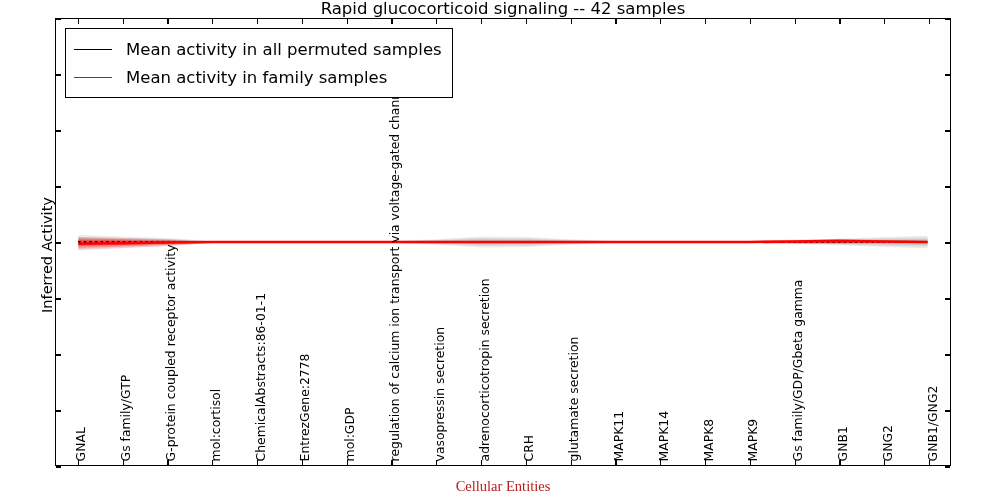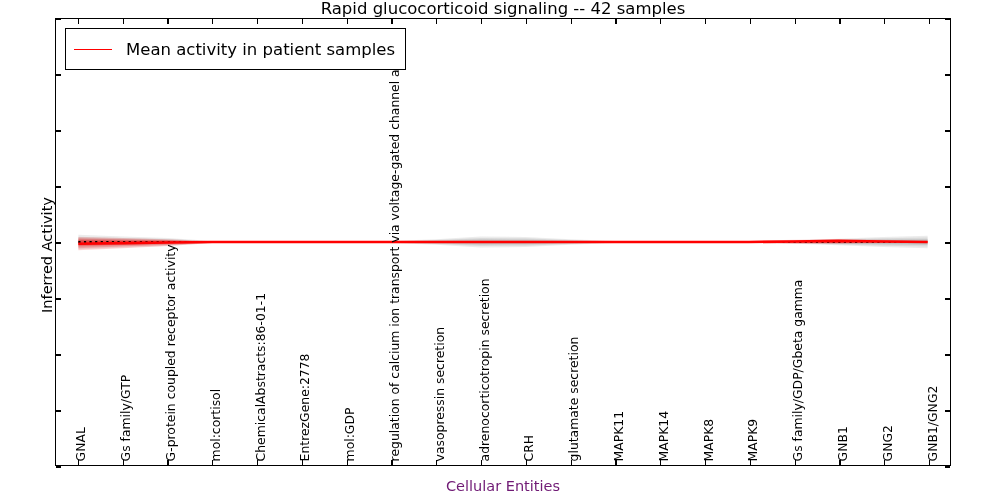--- a/index.html
+++ b/index.html
@@ -85,22 +85,23 @@
   }
 
   
   #xlabel {
     position: absolute;
     left: 55px;
     top: 478px;
     width: 896px;
     text-align: center;
     font-size: 14.5px;
-    color: #701a75;
-    z-index: 3;
+    color: #b91c1c;
+    z-index: 3;
+    font-family: Liberation Serif, serif;
   }
   .xtick-mark {
     position: absolute;
     bottom: 0;
     width: 1.2px;
     height: 5px;
     background: #000;
     z-index: 3;
   }
   .xtick-mark.top {
@@ -256,18 +257,22 @@
         <div class="xtick-mark" style="left: 873px;"></div>
         <div class="xtick-mark top" style="left: 873px;"></div>
         <div class="xtick-label" style="left: 878.6px;">GNB1/GNG2</div>
       </div>
   </div>
 
   <div id="xlabel">Cellular Entities</div>
 
   <div id="legend">
       <div class="legend-row">
+        <span class="legend-swatch" style="border-top-color: rgb(0, 0, 0);"></span>
+        <span class="legend-text">Mean activity in all permuted samples</span>
+      </div>
+      <div class="legend-row">
         <span class="legend-swatch" style="border-top-color: rgb(255, 0, 0);"></span>
-        <span class="legend-text">Mean activity in patient samples</span>
+        <span class="legend-text">Mean activity in family samples</span>
       </div>
     </div>
 
 </div>
 
 </body></html>

